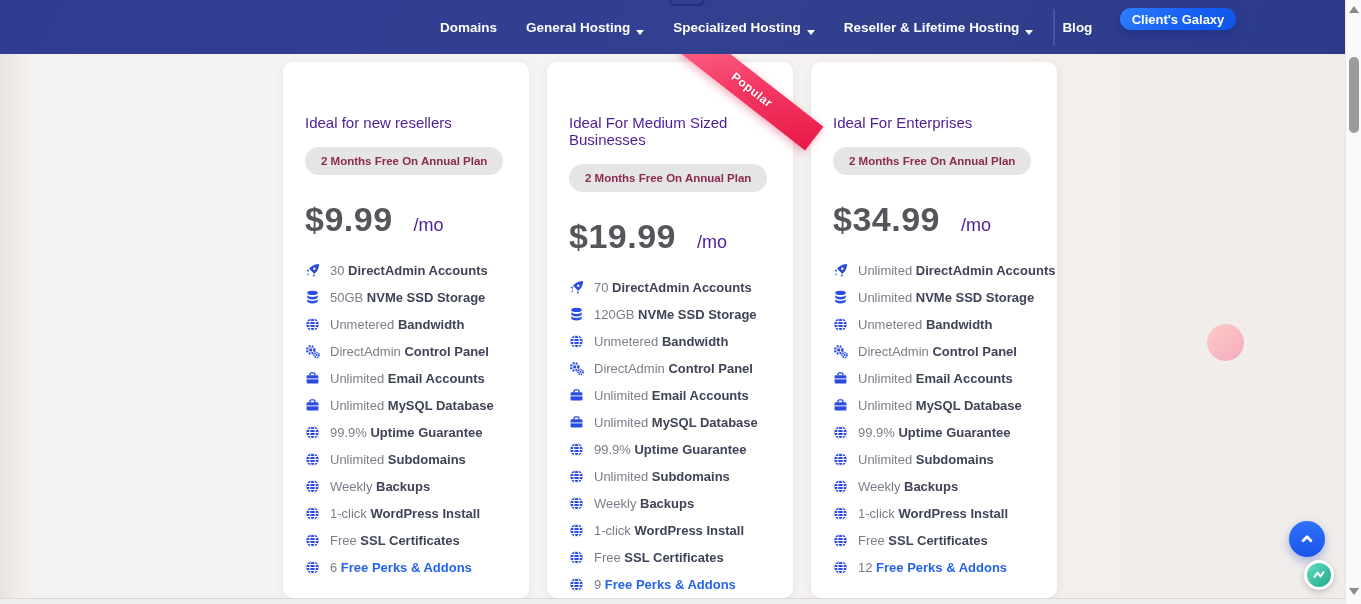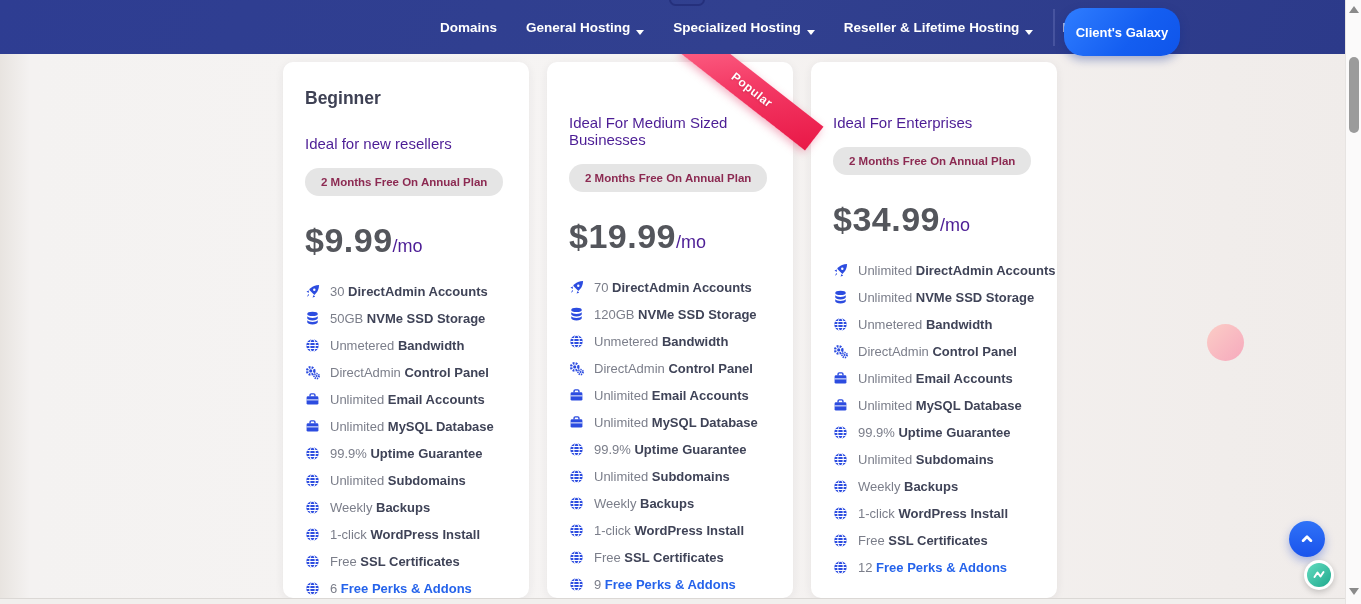--- a/index.html
+++ b/index.html
@@ -28,21 +28,21 @@
   }
   .brand-name { color:#fff; font-size:14px; font-weight:bold; letter-spacing:3.5px; }
   .flag-heart { display:flex; align-items:center; }
 
   .nav { position:absolute; left:440px; top:0; height:54px; display:flex; align-items:center; gap:29px; }
   .nav-item { color:#fff; font-size:13.5px; font-weight:bold; text-decoration:none; display:flex; align-items:flex-end; gap:6px; white-space:nowrap; cursor:pointer; }
   .caret { width:0; height:0; border-left:4px solid transparent; border-right:4px solid transparent; border-top:5px solid #fff; margin-top:2px; }
 
   .nav-divider { position:absolute; left:1053px; top:9px; width:2px; height:37px; background:#47549f; }
   .cta-btn {
-    position:absolute; left:1064px; top:8px; width:116px; height:48px;
+    position:absolute; left:1120px; top:8px; width:116px; height:22px;
     border:none; border-radius:19px; cursor:pointer;
     background: linear-gradient(130deg,#2f7dff 0%,#145ef1 60%,#0f55ea 100%);
     color:#fff; font-family:"Liberation Sans",sans-serif; font-size:13px; font-weight:bold;
     box-shadow: 0 4px 10px rgba(10,40,140,.35);
   }
 
   
   .plans-row { position:absolute; left:283px; top:62px; display:flex; gap:18px; z-index:5; }
   .card {
     position:relative; width:246px; height:536px;
@@ -61,21 +61,21 @@
     z-index:6;
   }
   .plan-title { color:#3e4154; font-size:17.5px; font-weight:bold; }
   .plan-tagline { color:#4c1d95; font-size:15px; margin-top:26px; }
   .plan-badge {
     display:inline-block; margin-top:16px;
     background:#e5e5e5; color:#8c2a52;
     font-size:11.5px; font-weight:bold;
     padding:8px 16px; border-radius:999px;
   }
-  .price-row { margin-top:25px; display:flex; align-items:baseline; gap:0; }
+  .price-row { margin-top:25px; display:flex; align-items:baseline; gap:21px; }
   .price-amount { color:#54565c; font-size:34px; font-weight:bold; letter-spacing:.5px; }
   .price-period { color:#4c1d95; font-size:18px; }
 
   .feat-list { list-style:none; margin-top:24px; }
   .feat { display:flex; gap:10px; margin-bottom:12px; height:15px; }
   .ficon { width:15px; height:15px; flex:0 0 15px; color:#2c4ce0; display:flex; align-items:center; }
   .ficon svg { width:15px; height:15px; display:block; }
   .ftext { font-size:13px; color:#7b7e8a; white-space:nowrap; }
   .ftext b { color:#3f4357; }
   .ftext.link b { color:#2563eb; }
@@ -134,21 +134,21 @@
         <span>Blog</span>
       </a>
   </nav>
 
   <span class="nav-divider"></span>
   <button class="cta-btn">Client's Galaxy</button>
 </div>
 <div class="top-notch"></div>
 
 <div class="plans-row">
-    <div class="card"><h3 class="plan-title">Beginner</h3><div class="plan-tagline">Ideal for new resellers</div><div class="plan-badge">2 Months Free On Annual Plan</div><div class="price-row">
+    <div class="card"><div class="plan-tagline">Ideal for new resellers</div><div class="plan-badge">2 Months Free On Annual Plan</div><div class="price-row">
         <span class="price-amount">$9.99</span>
         <span class="price-period">/mo</span>
       </div><ul class="feat-list">
         <li class="feat">
           <span class="ficon">
             <svg viewBox="0 0 16 16" fill="currentColor">
               <path d="M15 1c-4 .1-7.1 1.5-9.2 3.6L4.4 6l5.6 5.6 1.4-1.4C13.5 8.1 14.9 5 15 1z"></path>
               <circle cx="9.9" cy="6.1" r="1.3" fill="#fff"></circle>
               <path d="M4.2 6.8 1.6 8l2.3 1.5zM9.2 11.8 8 14.4l2.8-.9zM2.2 13.8l2.2-2.2-1-1z"></path>
             </svg>

